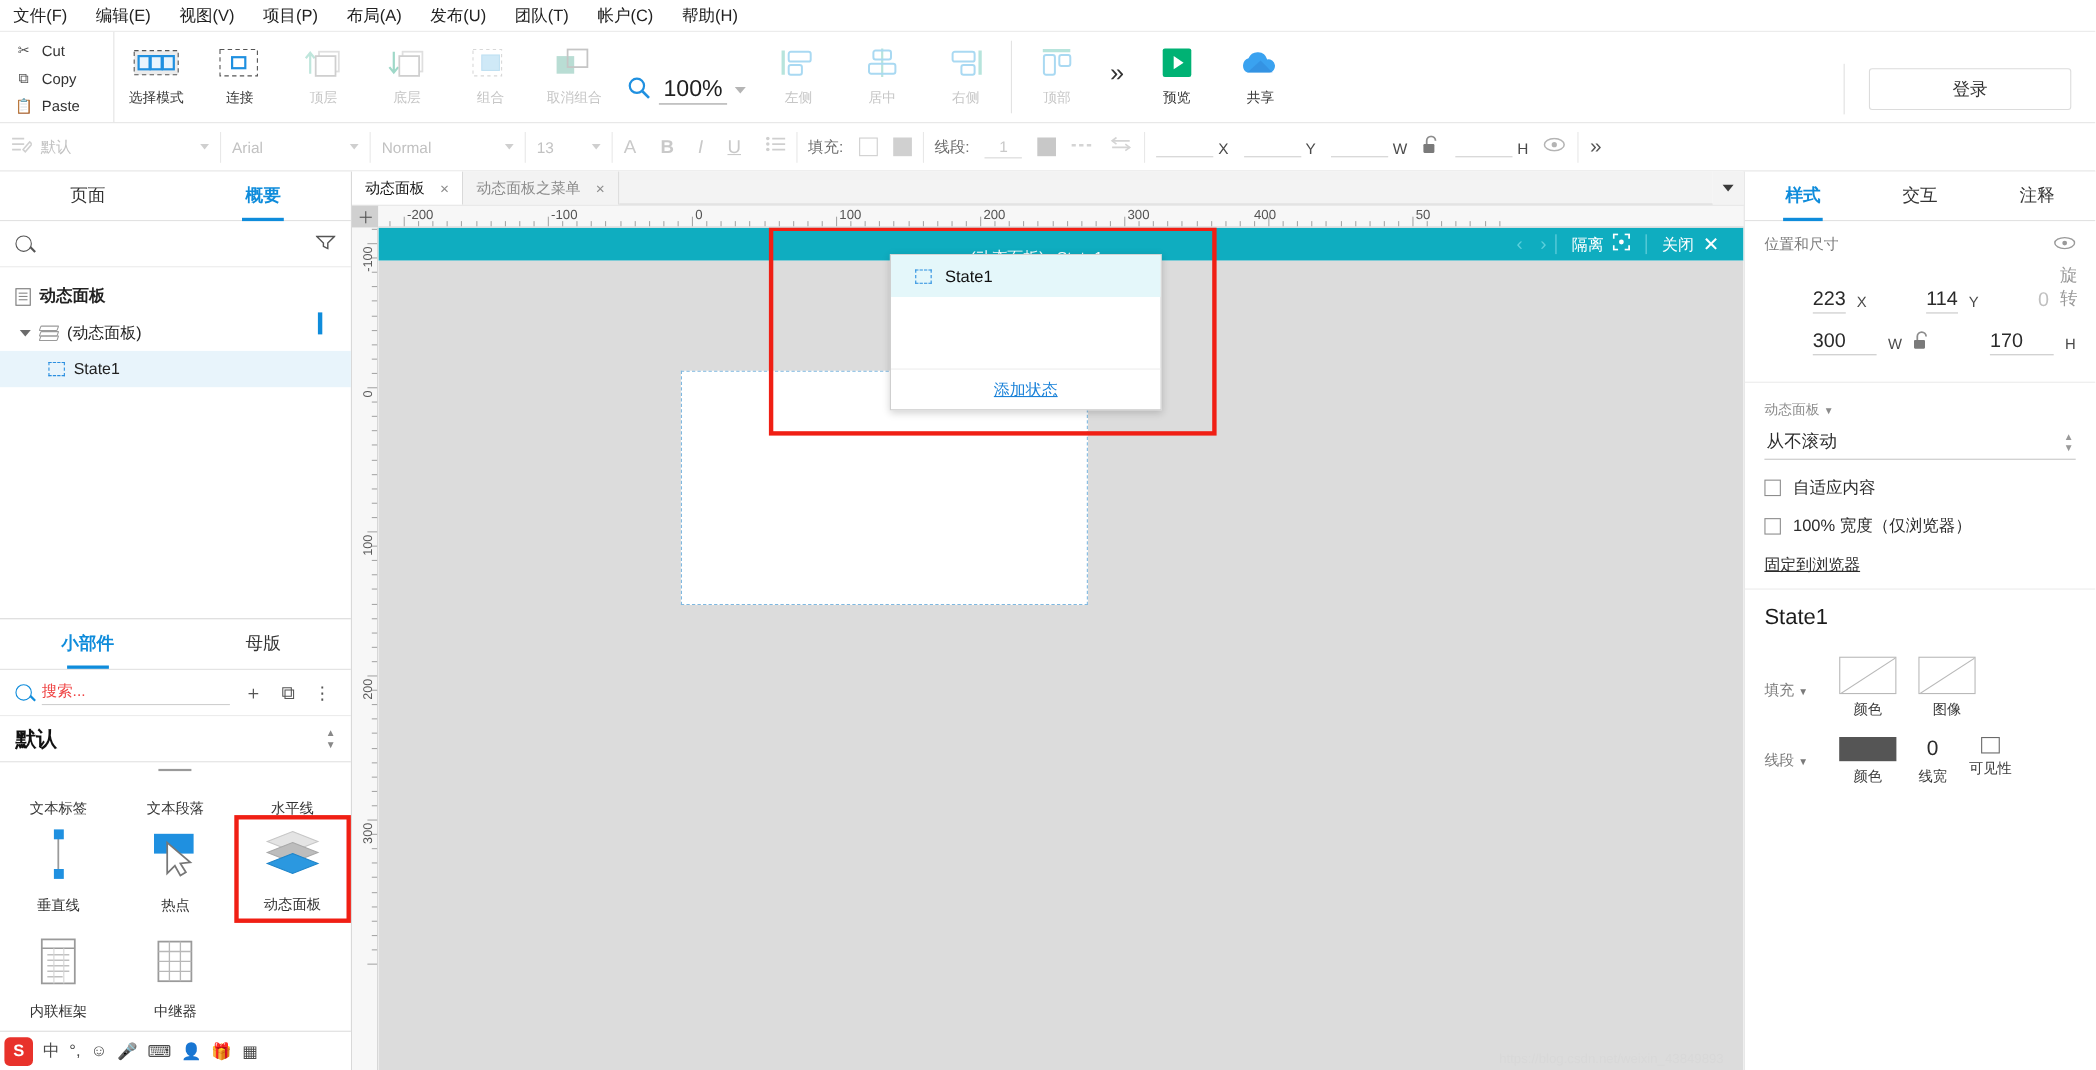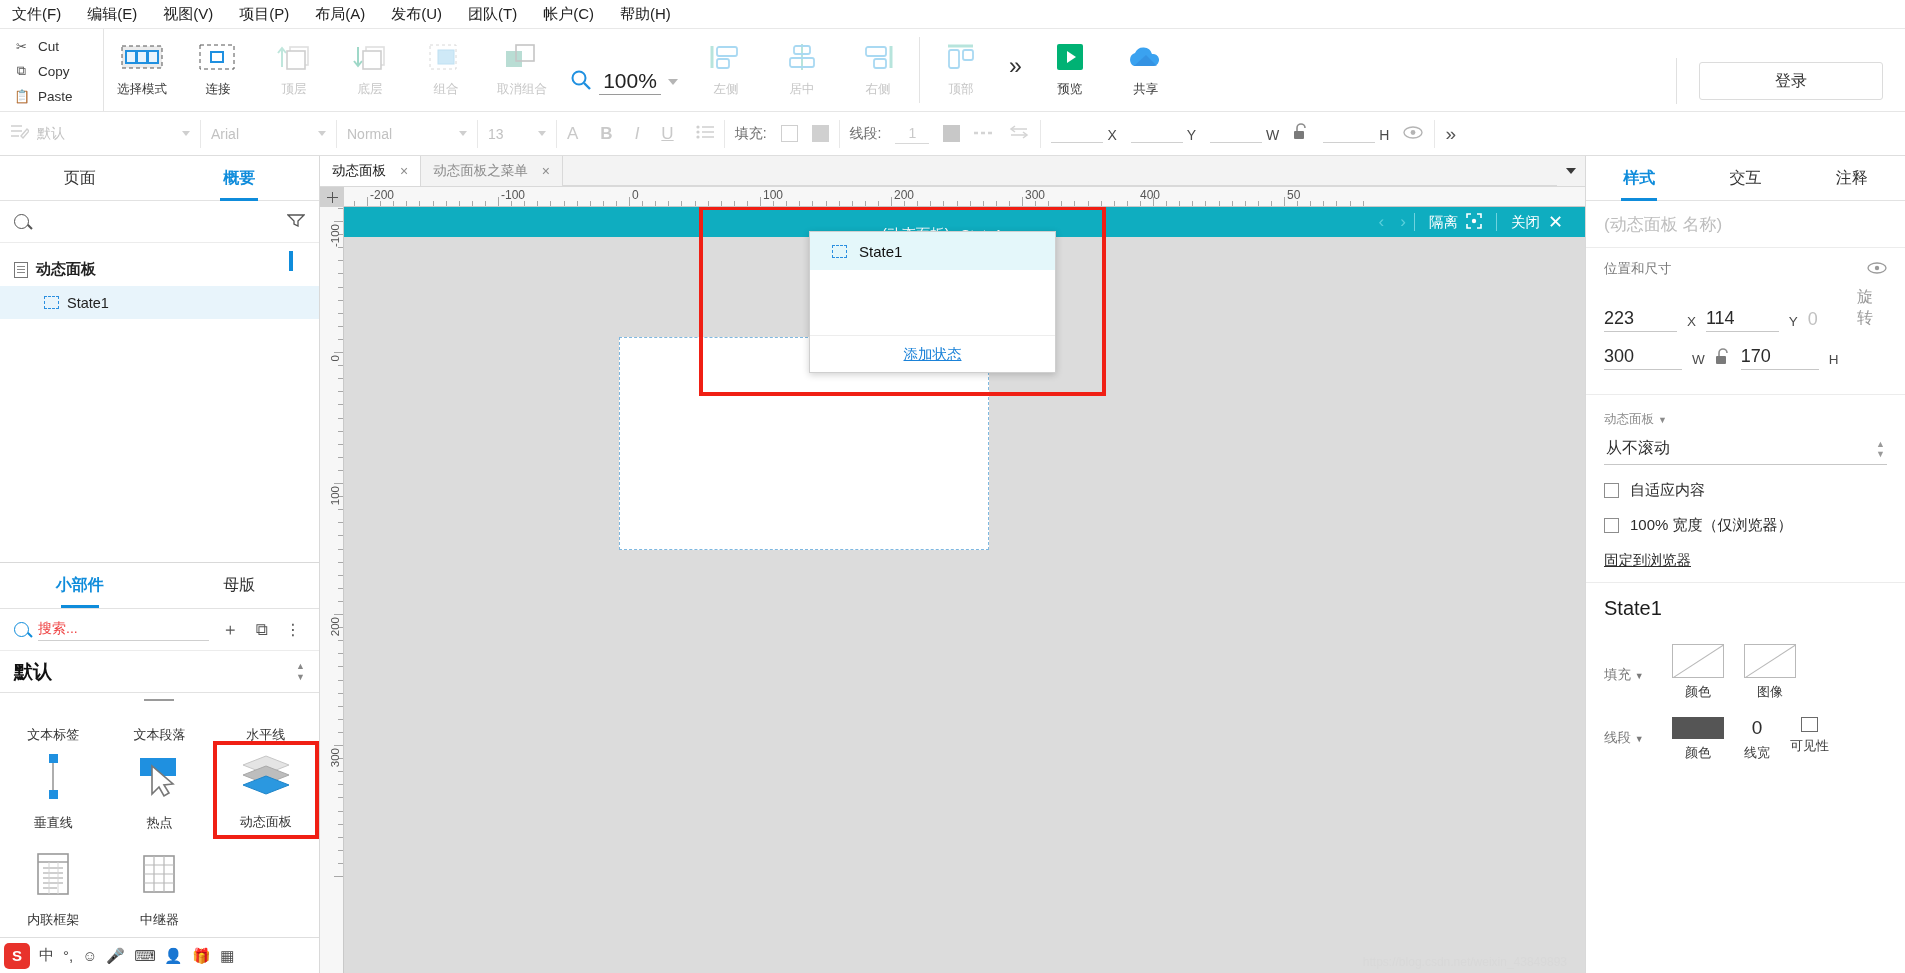--- a/index.html
+++ b/index.html
@@ -197,21 +197,21 @@
   .right { width: 320px; border-left: 1px solid #d9d9d9; display: flex; flex-direction: column; background: #fff; }
   .rtabs { height: 45px; display: flex; align-items: center; border-bottom: 1px solid #e2e2e2; }
   .rtab { flex: 1; text-align: center; font-size: 16px; color: #333; position: relative; height: 45px; display:flex; align-items:center; justify-content:center; cursor: pointer;}
   .rtab.act { color: #0f8cdb; font-weight: bold; }
   .rtab.act::after { content:''; position:absolute; bottom:0; left:50%; transform: translateX(-50%); width: 36px; height: 3px; background:#0f8cdb; }
   .rname { height: 47px; display: flex; align-items: center; padding: 0 18px; font-size: 17px; color: #bdbdbd; border-bottom: 1px solid #ececec; }
   .sect { padding: 12px 18px 6px 18px; }
   .sect-h { display: flex; align-items: center; justify-content: space-between; font-size: 13.5px; color: #7a7a7a; margin-bottom: 9px;}
   .eye { font-size: 14px; color: #9a9a9a; }
   .numrow { display: flex; align-items: flex-end; gap: 10px; margin-bottom: 14px; }
-  .numfield { border-bottom: 1px solid #c7c7c7; width: 78px; font-size: 18px; color: #2a2a2a; padding-bottom: 2px; }
+  .numfield { border-bottom: 1px solid #c7c7c7; width: 78px; font-size: 18px; color: #2a2a2a; padding-bottom: 2px; margin-left: 44px; }
   .numfield.gray { color: #c0c0c0; }
   .numlab { font-size: 13.5px; color: #4a4a4a; padding-bottom: 3px; }
   .numlab.rot { color: #9a9a9a; font-size: 16px; }
   .lockic { font-size: 14px; color: #8d8d8d; padding-bottom: 2px;}
 
   .rdivider { border-top: 1px solid #ececec; margin: 4px 0; }
   .smalllab { font-size: 12.5px; color: #8b8b8b; display: flex; align-items: center; gap: 4px; }
   .selectline {
     display: flex; align-items: center; justify-content: space-between;
     border-bottom: 1px solid #c7c7c7; font-size: 16px; color: #2c2c2c;
@@ -543,20 +543,29 @@
       </div>
 
       <div class="tree">
         <div class="trow b" style="padding-left:14px">
           <span class="doc-ic">
               <i></i>
               <i></i>
               <i></i>
             </span>
           <span class="nm">动态面板</span>
+        </div>
+        <div class="trow" style="padding-left:18px">
+          <span class="tri"></span>
+          <span class="layers-ic">
+              <span style="top:0"></span>
+              <span style="top:5px"></span>
+              <span style="top:9px"></span>
+            </span>
+          <span class="nm">(动态面板)</span>
         </div>
         <div class="trow sel" style="padding-left:44px">
           <span class="dash-sq"></span>
           <span class="nm">State1</span>
         </div>
         <div style="position:absolute;left:289px;margin-top:-66px"><span class="sq-blue"></span></div>
       </div>
 
       <div class="lsplit"></div>
 
@@ -876,21 +885,20 @@
       </div>
     </div>
 
     <div class="right">
       <div class="rtabs">
         <div class="rtab act">样式</div>
         <div class="rtab">交互</div>
         <div class="rtab">注释</div>
       </div>
 
-      <div class="rname">(动态面板 名称)</div>
 
       <div class="sect">
         <div class="sect-h">
           <span>位置和尺寸</span>
           <span class="eye">
             <svg width="20" height="12">
                 <ellipse cx="10" cy="6" rx="9" ry="5" fill="none" stroke="#9a9a9a" stroke-width="1.3"></ellipse>
                 <circle cx="10" cy="6" r="2.2" fill="#9a9a9a"></circle>
               </svg>
           </span>

